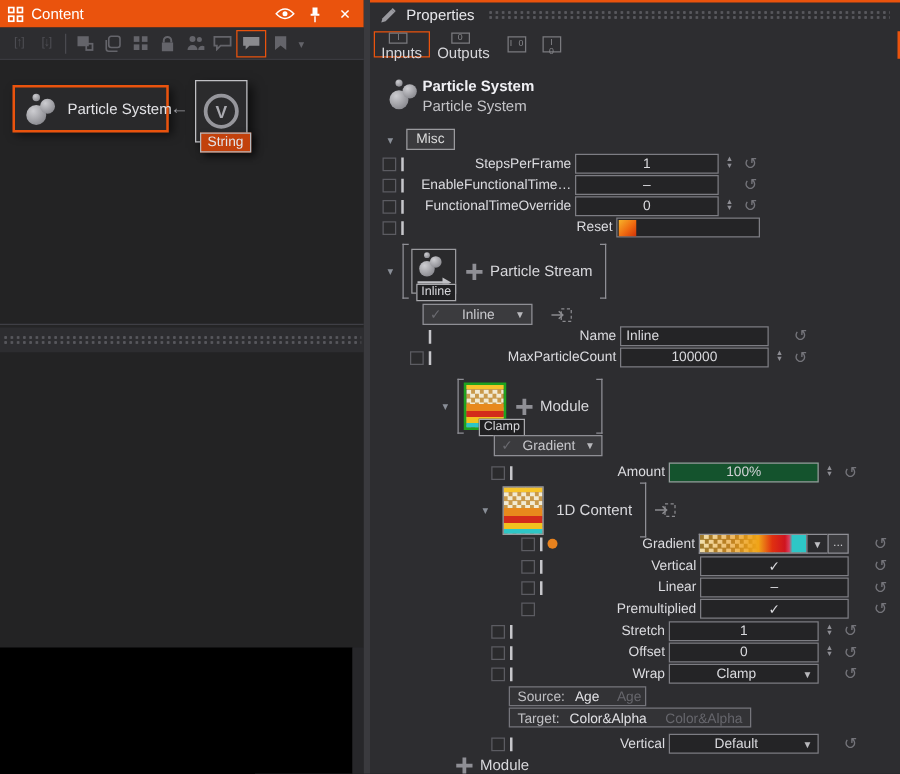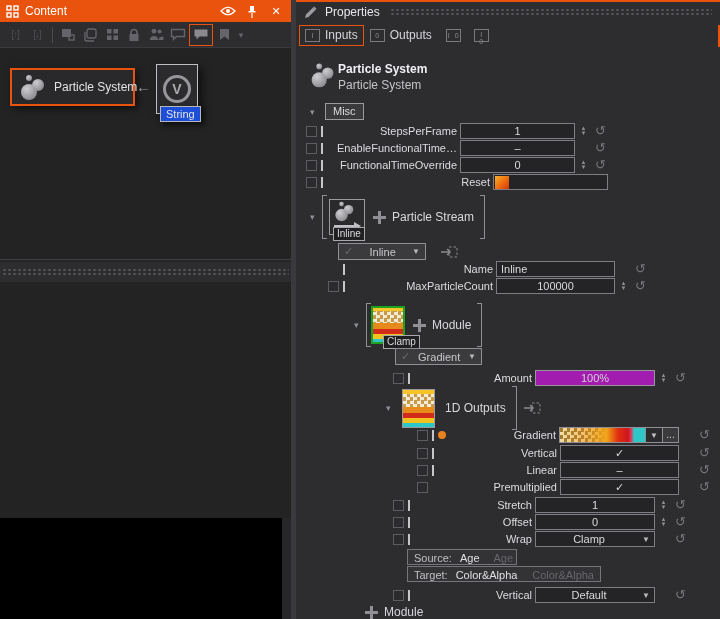--- a/index.html
+++ b/index.html
@@ -53,40 +53,40 @@
     display:flex; align-items:center; justify-content:center;
     box-shadow: 4px 4px 8px rgba(0,0,0,.6);
   }
   .vl-circle {
     width:28px; height:28px; border:3px solid #96969c; border-radius:50%;
     display:flex; align-items:center; justify-content:center;
     font-weight:bold; color:#aaaab0; font-size:14px;
   }
   .string-label {
     position:absolute; left:160px; top:58px; padding:1px 5px;
-    background:#1d4ed8; border:1px solid #b8b8bc; color:#e2e2e6; font-size:11px;
+    background:#c2410c; border:1px solid #b8b8bc; color:#e2e2e6; font-size:11px;
     box-shadow: 3px 3px 6px rgba(0,0,0,.6);
   }
 
   .dots { background-image: radial-gradient(circle, #57575c 1px, transparent 1.3px); background-size:5px 4px; }
   .collapsed-bar { position:absolute; left:0; top:262px; width:291px; height:20px; background:#2d2d30; padding-top:6px; }
   .collapsed-bar .dots-strip { height:8px; margin:0 2px; }
   .lower-area { position:absolute; left:0; top:282px; width:291px; height:236px; background:#232324; }
   .black-rect { position:absolute; left:0; top:518px; width:282px; height:101px; background:#000; }
   .right-strip { position:absolute; left:282px; top:518px; width:9px; height:101px; background:#27272a; }
 
   .splitter { position:absolute; left:291px; top:0; width:5px; height:619px; background:#3a3a3e; }
 
   
   .right-col { position:absolute; left:296px; top:0; width:424px; height:619px; background:#2d2d30; border-top:2px solid #EA530D; }
   .rtitle { height:20px; display:flex; align-items:center; padding:0 8px; }
   .rtitle .title-text { font-size:12px; color:#e8e8ec; margin-left:8px; }
   .rtitle .dots-strip { flex:1; height:8px; margin-left:10px; }
   .tabs { height:26px; display:flex; align-items:center; padding:0 3px; }
-  .tab { display:flex; align-items:center; height:21px; padding:0 5px; border:1px solid transparent; color:#d6d6da; font-size:12px; }
+  .tab { display:flex; align-items:center; height:21px; padding:0 5px; border:1px solid transparent; color:#d6d6da; font-size:12px;flex-direction:column; }
   .tab.active { border-color:#EA530D; }
   .mini-box {
     border:1px solid #7a7a7e; width:15px; height:13px; font-size:7px; color:#8a8a8e;
     display:flex; align-items:center; justify-content:center; margin-right:5px; line-height:1;
   }
   .tab-icon-btn { margin-left:8px; display:flex; }
   .mini-box.split { justify-content:space-between; padding:0 1px; }
   .mini-box.rows { flex-direction:column; justify-content:space-between; padding:1px 0; }
   .edge-sliver { position:absolute; right:0; top:23px; width:2px; height:22px; background:#EA530D; }
 
@@ -118,21 +118,21 @@
   .sec-misc .field   { width:115px; }
   .sec-stream .field { width:119px; }
   .sec-module .field { width:120px; }
   .sec-1dg .field    { width:119px; }
   .field.txt { justify-content:flex-start; padding-left:4px; }
   .spin { width:13px; margin-left:2px; display:flex; flex-direction:column; align-items:center; flex:none; }
   .spin i { font-style:normal; font-size:6px; line-height:5px; color:#8e8e94; }
   .undo { width:15px; margin-left:3px; color:#74747a; font-size:13px; text-align:center; flex:none; line-height:14px; }
   .bang { width:14px; height:13px; margin-right:auto; margin-left:1px;
     background: linear-gradient(135deg, #f7b32a, #ef6a10 55%, #d13408); }
-  .slider { flex:none; width:120px; height:16px; background:#a21caf; border:1px solid #98989c;
+  .slider { flex:none; width:120px; height:16px; background:#14532d; border:1px solid #98989c;
     display:flex; align-items:center; justify-content:center; color:#d2d2d6; }
 
   
   .group { position:absolute; display:flex; align-items:center; }
   .bracket-l { width:5px; height:44px; border:1px solid #8f8f95; border-right:none; flex:none; }
   .bracket-r { width:5px; height:44px; border:1px solid #8f8f95; border-left:none; flex:none; margin-left:6px; }
   .group-title { font-size:12px; color:#d8d8dc; margin-left:6px; white-space:nowrap; }
   .thumb { position:relative; flex:none; border:1px solid #9a9a9e; background:#2a2a2c; }
   .thumb.ps { width:36px; height:36px; margin-left:2px; }
   .thumb .particles { transform:scale(.78); transform-origin:top left; position:absolute; left:3px; top:1px; }
@@ -488,21 +488,21 @@
       <span class="spin">
           <i>▲</i>
           <i>▼</i>
         </span>
       <span class="undo">↺</span>
     </div>
 
     <div class="group" style="left:90px; top:338px">
       <span class="tri">▾</span>
       <span class="thumb grad1d grad-fill" style="margin-left:4px"></span>
-      <span class="group-title" style="margin-left:10px">1D Outputs</span>
+      <span class="group-title" style="margin-left:10px">1D Content</span>
       <span class="bracket-r"></span>
       <span class="inline-icon">
         <svg width="17" height="14" viewBox="0 0 17 14">
             <rect x="8" y="2" width="8" height="10" fill="none" stroke="#8a8a8e" stroke-dasharray="2.5 2"></rect>
             <path d="M0 7 h9 M6 4 l3.2 3 L6 10" fill="none" stroke="#8a8a8e" stroke-width="1.3"></path>
           </svg>
       </span>
     </div>
 
     <div class="row sec-1dg" style="top:379px">

